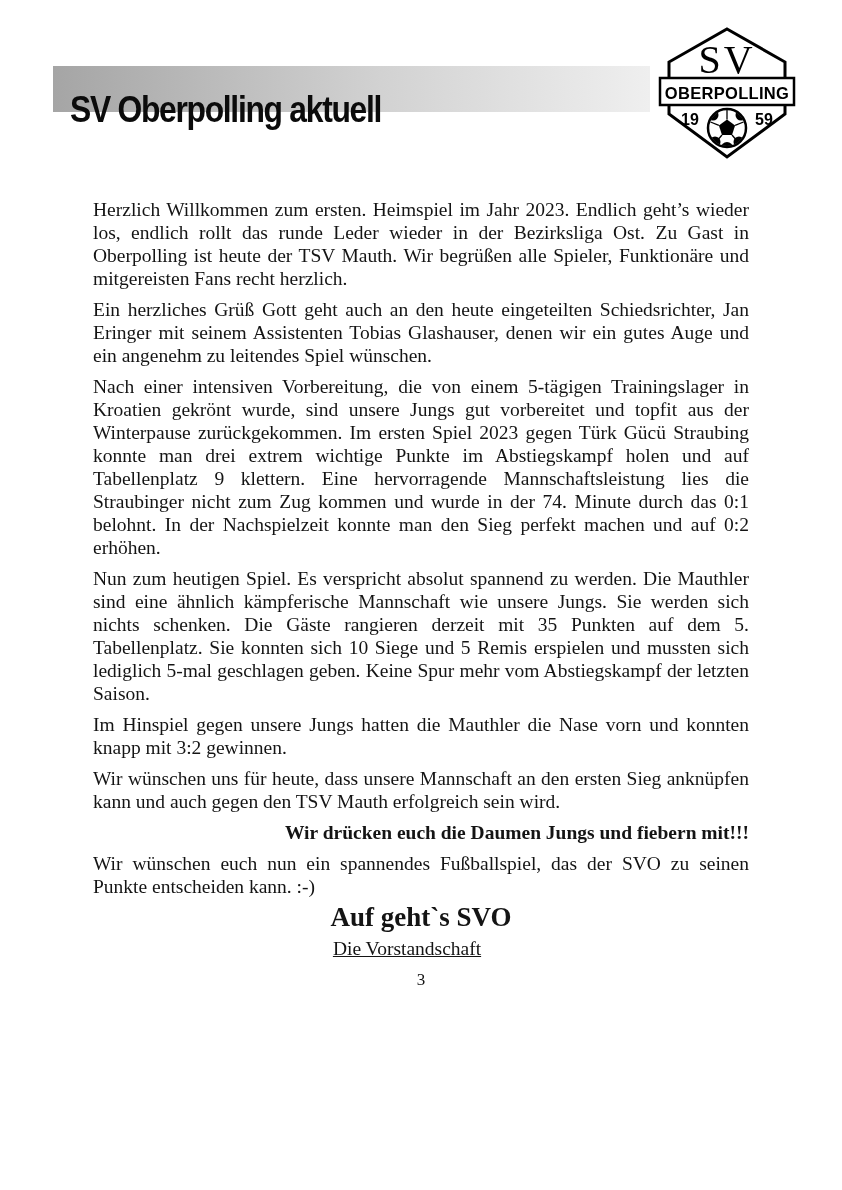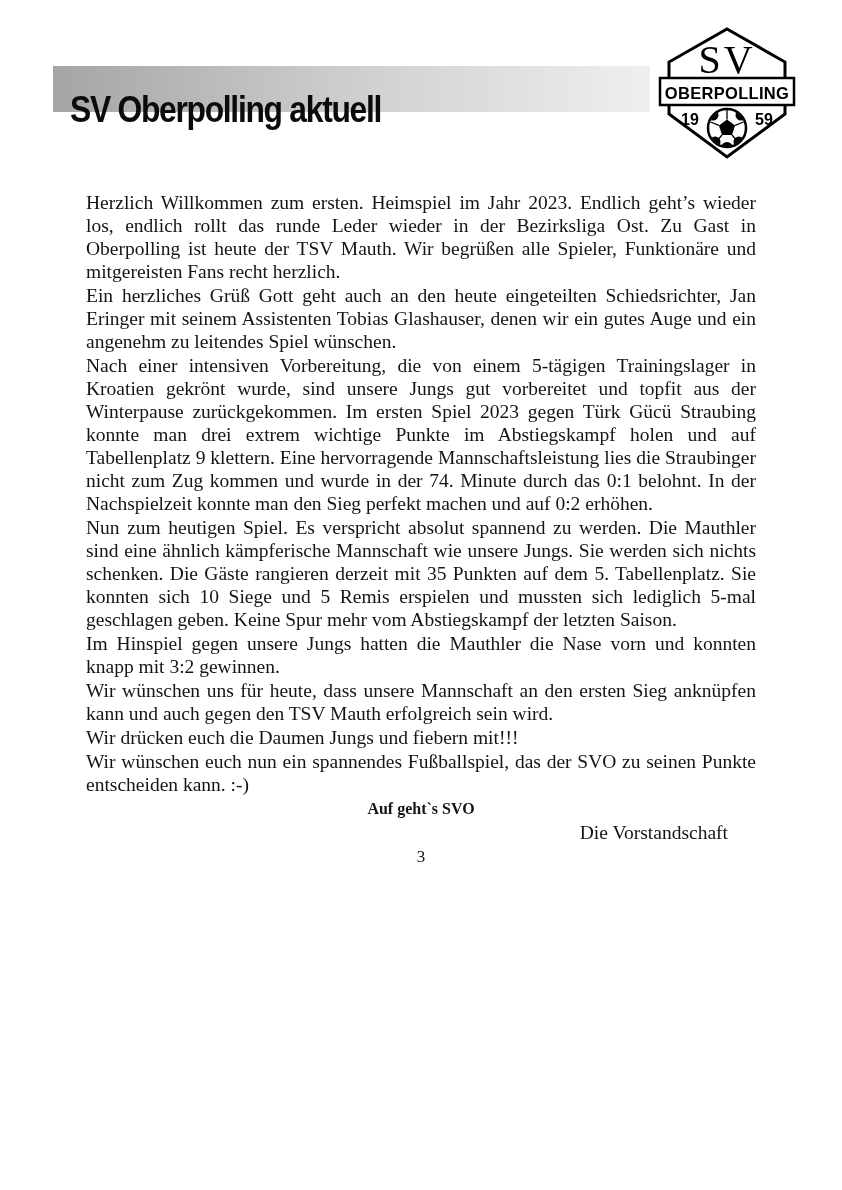--- a/index.html
+++ b/index.html
@@ -45,34 +45,35 @@
     line-height:23px;
   }
   .body-col {
     position:absolute;
     left:85px; top:190px;
     width:672px;
     font-size:19.5px;
     line-height:23px;
     text-align:justify;
   }
-  .body-col p { margin:1px; }
+  .body-col p { margin:8px; }
   .p-block  { margin-top:22px; }
   .p-cont   { margin-top:0;font-family:Liberation Serif, serif; }
-  .p-center { margin-top:22px; text-align:left; }
+  .p-center { margin-top:22px; text-align:right;font-weight:bold; }
   .closing {
     margin-top:22px;
     text-align:center;
     font-weight:bold;
-    font-size:16px;
+    font-size:27px;
   }
   .signature {
     margin-top:3px;
-    text-align:right;
+    text-align:center;
     padding-right:28px;
+    text-decoration:underline;
   }
   .page-num {
     margin-top:2px;
     text-align:center;
     font-size:17px;
   }
   .logo-svg text { fill:#000; }
 </style>
 </head>
 <body>

